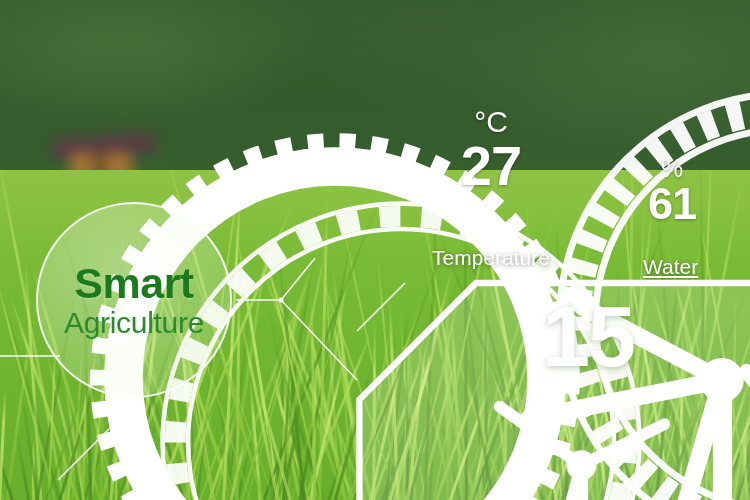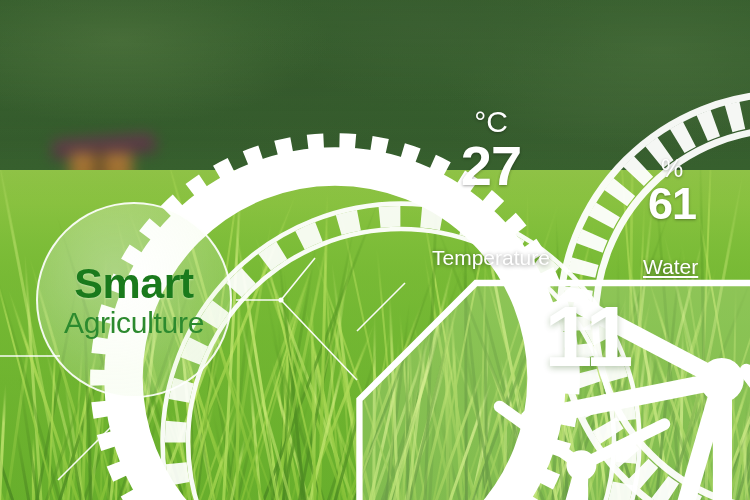--- a/index.html
+++ b/index.html
@@ -579,18 +579,18 @@
             <rect x="112" y="62" width="4.4" height="105" rx="1.8"></rect>
             <circle cx="114.2" cy="62" r="5.6"></circle>
             <path d="M114.2 62 L90 30" stroke-width="5" fill="none"></path>
             <path d="M114.2 62 L160 80" stroke-width="5" fill="none"></path>
             <path d="M114.2 62 L76 92" stroke-width="5" fill="none"></path>
           </g>
         </g>
       </svg>
 
       <div class="readout">
-        <div class="wval">11</div>
+        <div class="wval">15</div>
       </div>
     </div>
 
   </div>
 </div>
 
 </body></html>

